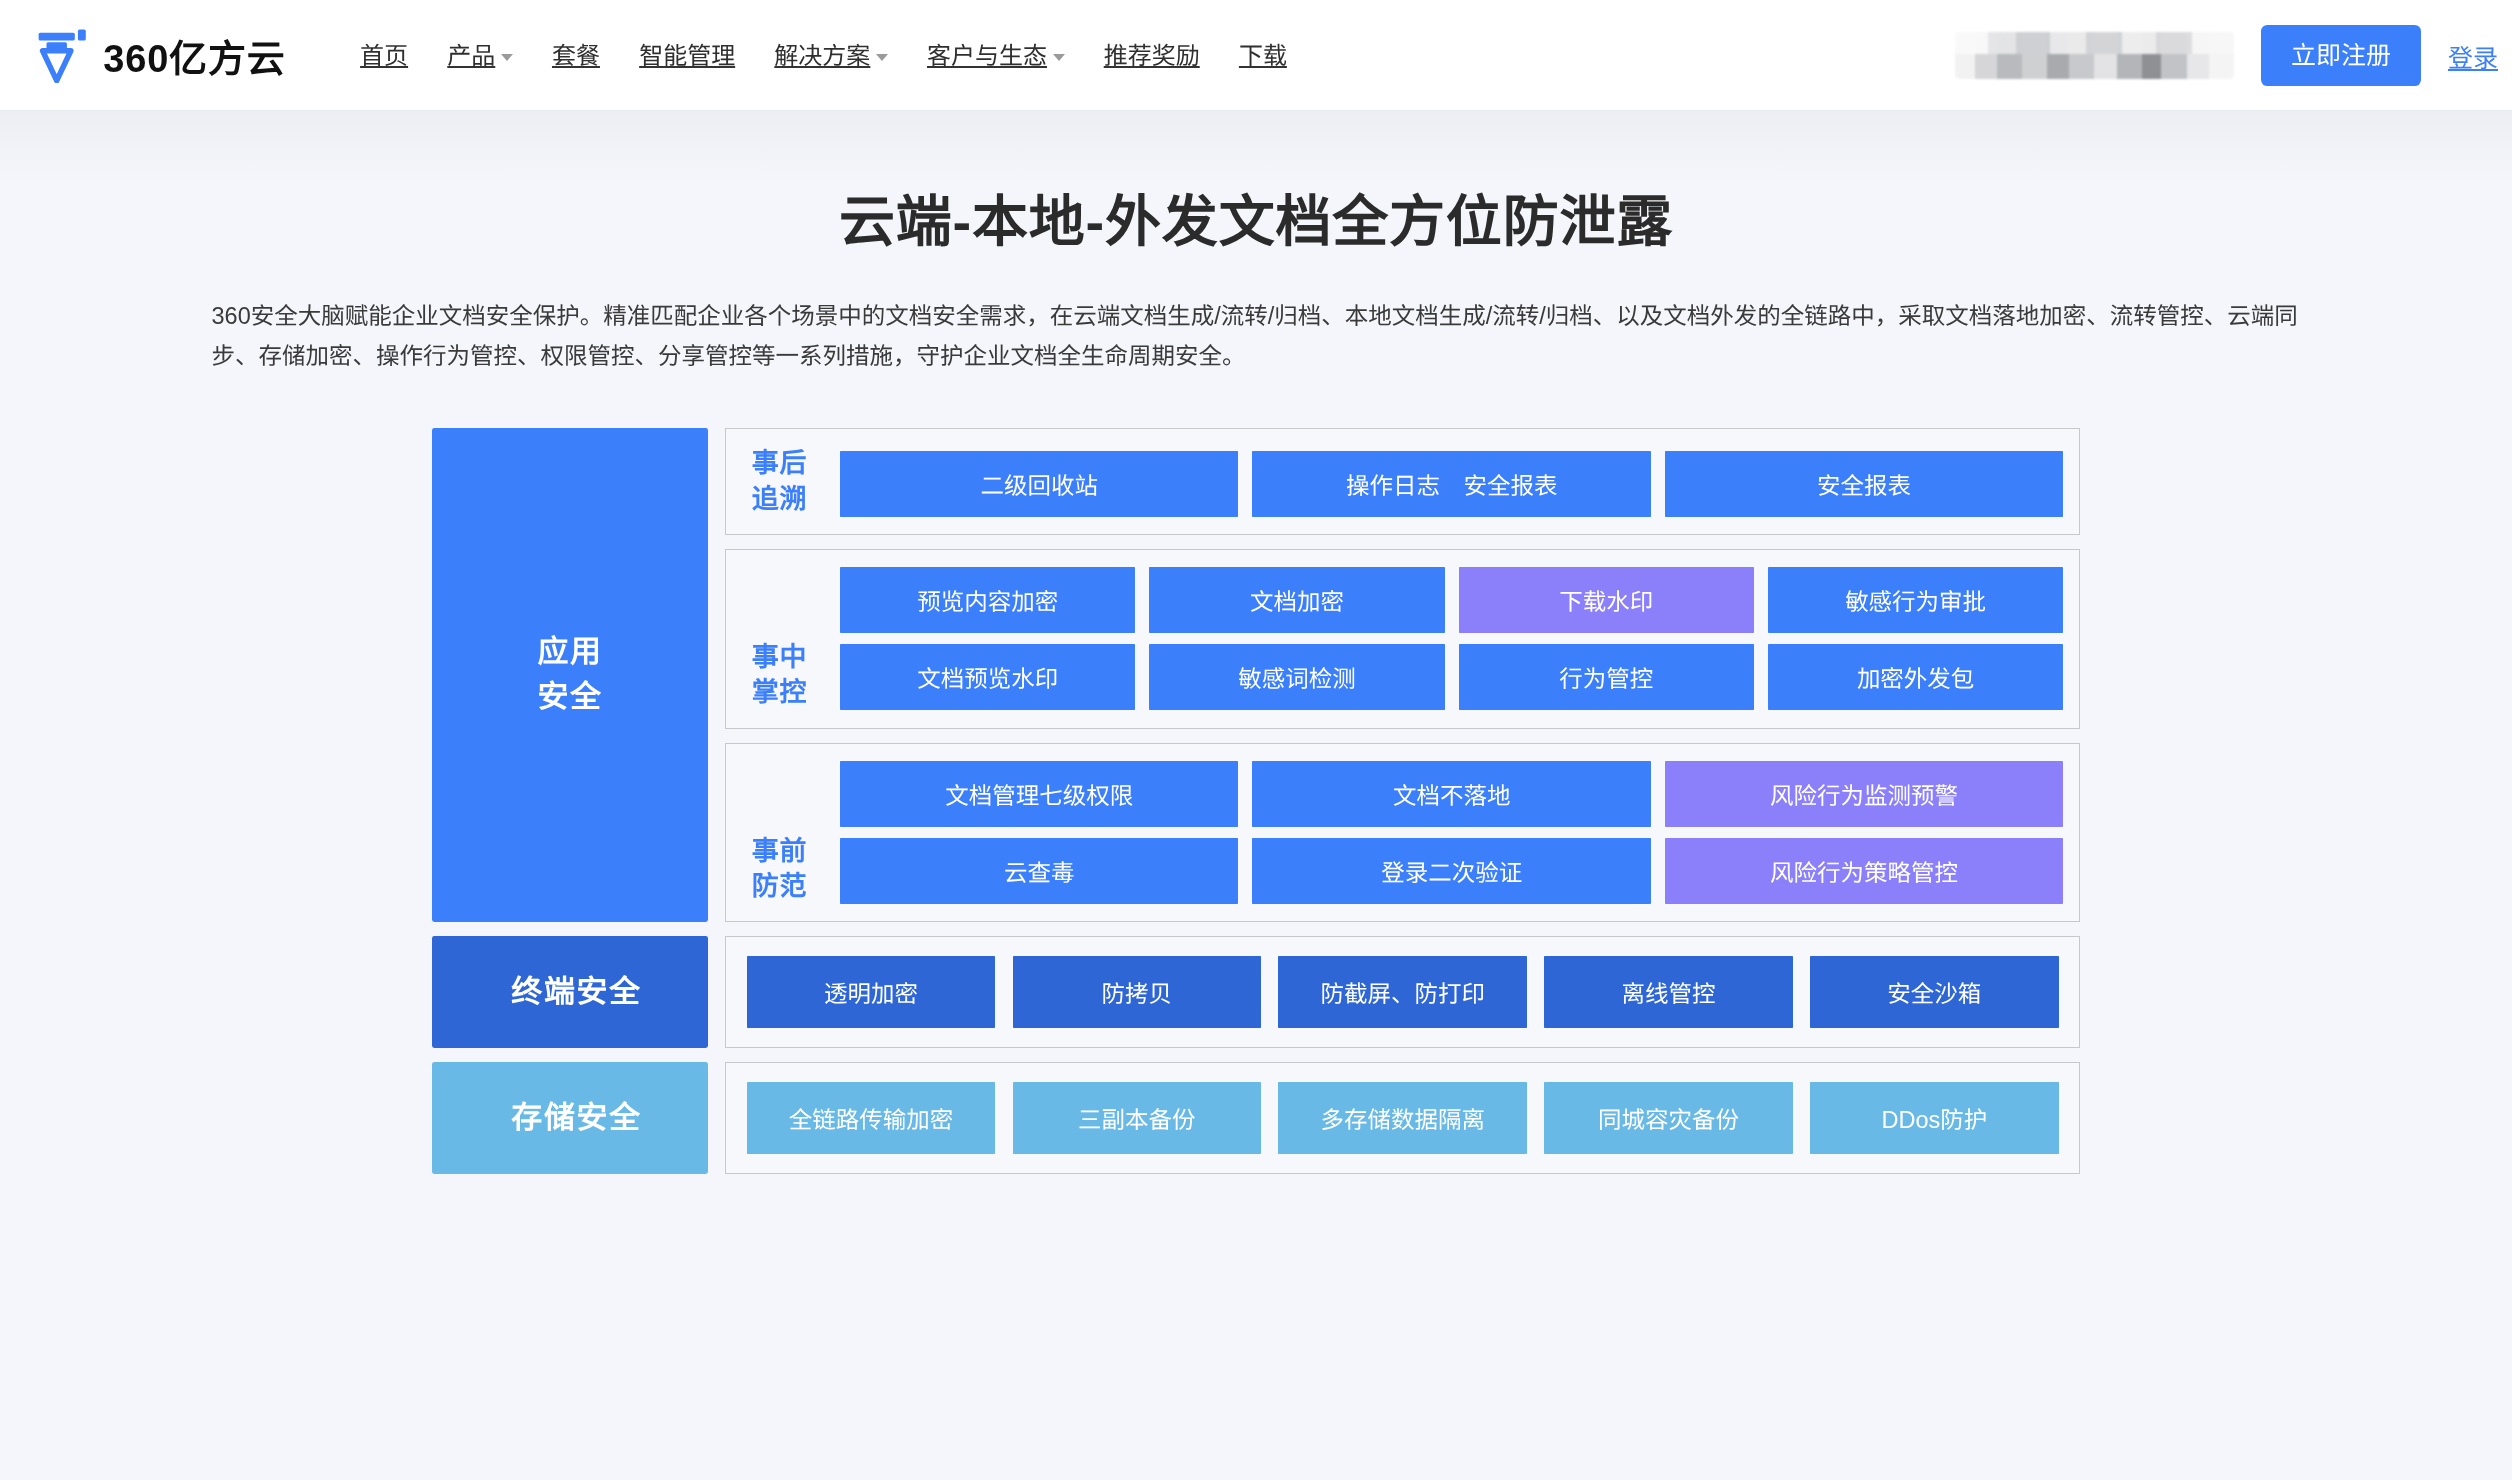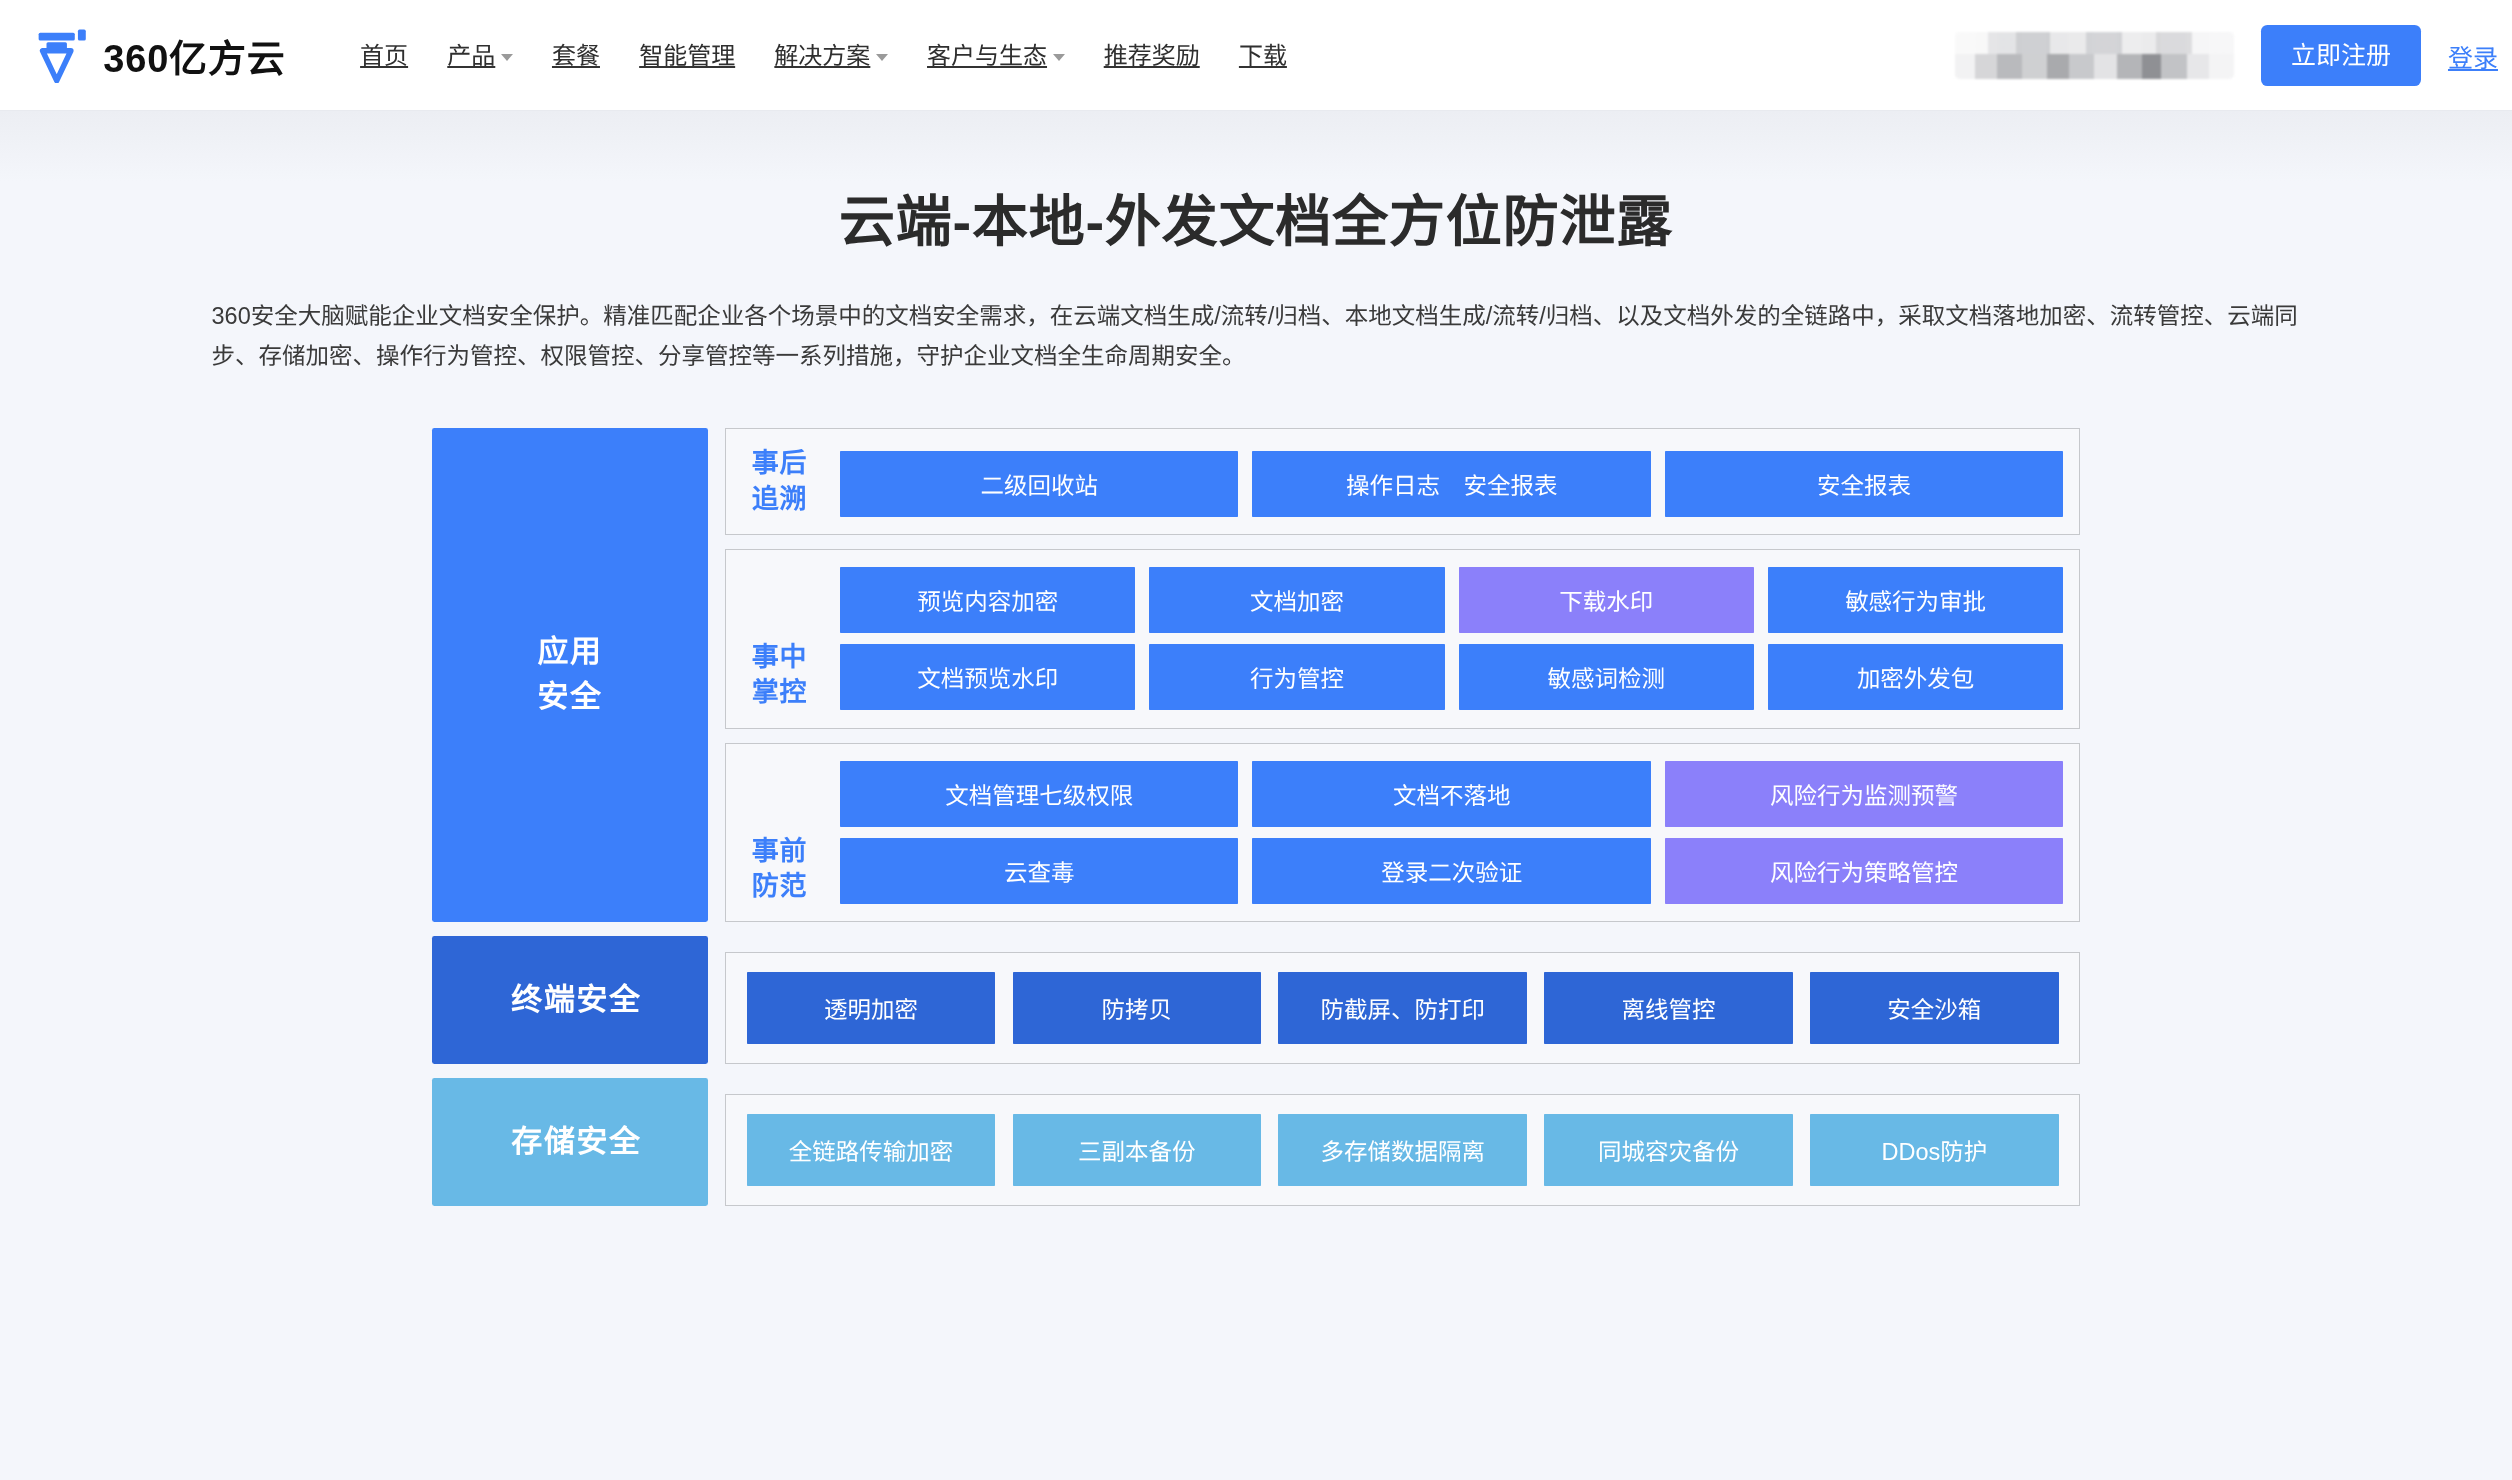--- a/index.html
+++ b/index.html
@@ -247,21 +247,20 @@
   .tile.lightblue{ background: #68b9e6; }
 
   
   .flat-box {
     border: 1.6px solid #c6c8cc;
     background: #f7f8fb;
     display: flex;
     align-items: center;
     padding: 19px 20.4px;
     flex: 1 1 auto;
-    margin-top: 16px;
   }
   .flat-row { display: flex; gap: 17.3px; width: 100%; }
   .flat-row .tile { height: 72px; }
 
   .layer.compact .layer-label { font-size: 31px; padding-left: 13px; }
 </style>
 </head>
 <body>
 
 <header class="header">
@@ -343,22 +342,22 @@
           <div class="stage-label">事中<br>掌控</div>
           <div class="tile-grid">
             <div class="tile-row">
               <div class="tile">预览内容加密</div>
               <div class="tile">文档加密</div>
               <div class="tile purple">下载水印</div>
               <div class="tile">敏感行为审批</div>
             </div>
             <div class="tile-row">
               <div class="tile">文档预览水印</div>
+              <div class="tile">敏感词检测</div>
               <div class="tile">行为管控</div>
-              <div class="tile">敏感词检测</div>
               <div class="tile">加密外发包</div>
             </div>
           </div>
         </div>
 
         <div class="stage-box">
           <div class="stage-label">事前<br>防范</div>
           <div class="tile-grid">
             <div class="tile-row">
               <div class="tile">文档管理七级权限</div>

